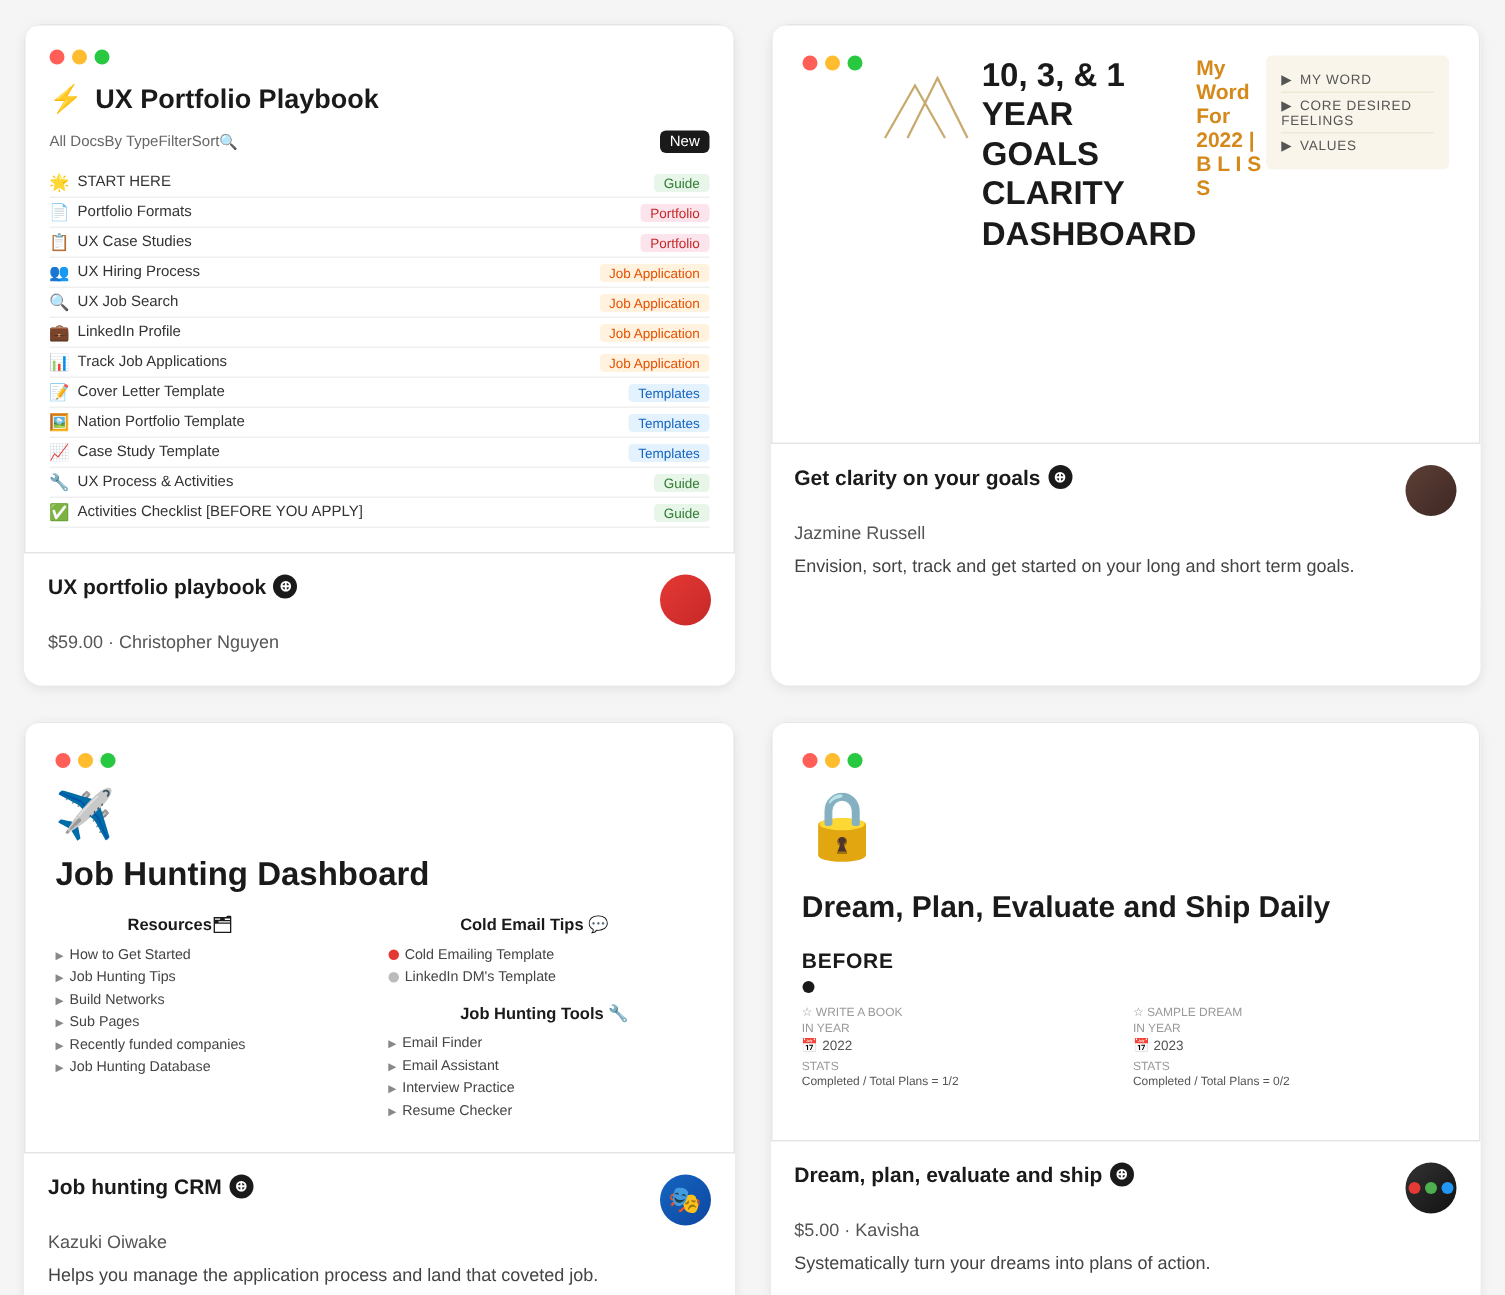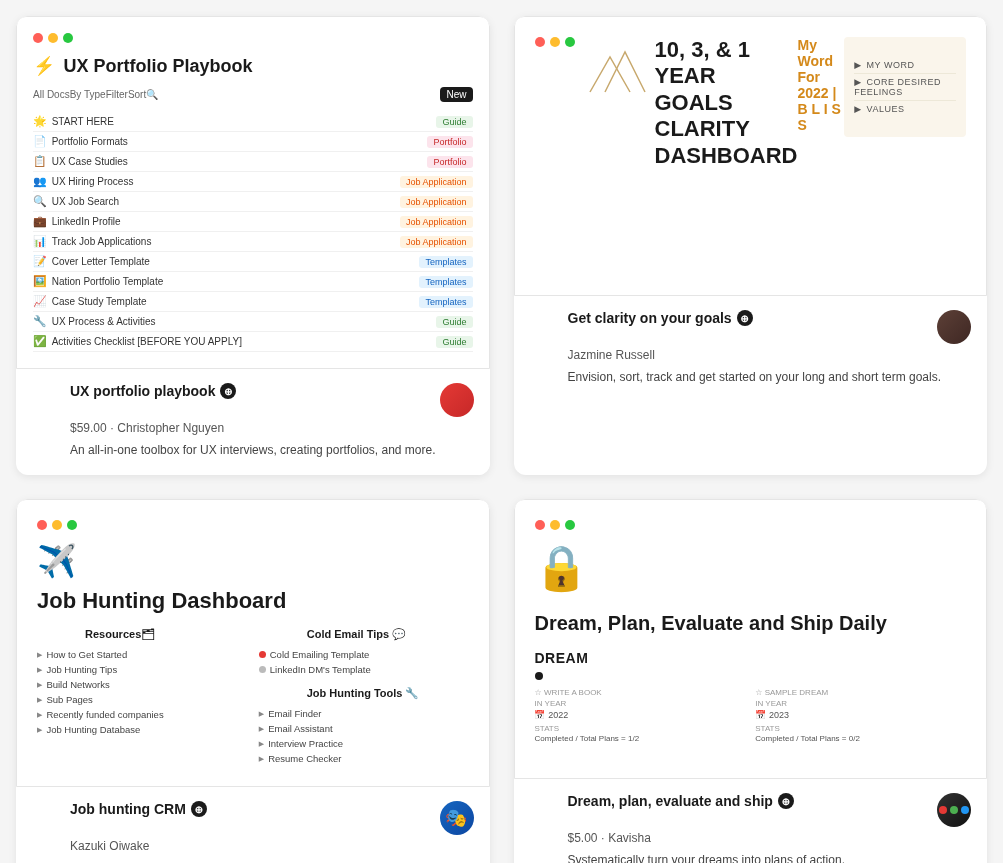--- a/index.html
+++ b/index.html
@@ -117,21 +117,21 @@
     .goals-word {
       color: #d4891a;
       font-size: 14px;
       font-weight: 600;
       margin-bottom: 10px;
     }
     .goals-section {
       background: #faf5eb;
       border-radius: 4px;
       width: 100%;
-      padding: 20px 10px;
+      padding: 8px 10px;
     }
     .goals-section-row {
       font-size: 9px;
       color: #555;
       padding: 3px 0;
       border-bottom: 1px solid #ede8d8;
       text-transform: uppercase;
       letter-spacing: 0.5px;
     }
     .goals-section-row:last-child { border-bottom: none; }
@@ -212,21 +212,20 @@
     }
     .dream-item-label { font-size: 8px; color: #999; margin-bottom: 2px; text-transform: uppercase; }
     .dream-item-val { font-size: 9px; color: #555; margin-bottom: 4px; }
     .dream-stats-label { font-size: 8px; color: #999; text-transform: uppercase; margin-bottom: 1px; }
     .dream-stats-val { font-size: 8px; color: #555; }
 
     
     .card-info {
       padding: 14px 16px 16px;
       background: #fff;
-      margin-left: 38px;
     }
     .card-info-header {
       display: flex;
       justify-content: space-between;
       align-items: flex-start;
       margin-bottom: 4px;
     }
     .card-info-title {
       font-size: 14px;
       font-weight: 600;
@@ -400,21 +399,20 @@
     </div>
     <div class="card-info">
       <div class="card-info-header">
         <div class="card-info-title">
           <span>UX portfolio playbook</span>
           <span class="info-icon">⊕</span>
         </div>
         <div class="avatar avatar-ux"></div>
       </div>
       <div class="card-price">$59.00 · Christopher Nguyen</div>
-      <div class="card-desc">An all-in-one toolbox for UX interviews, creating portfolios, and more.</div>
     </div>
   </div>
 
   <div class="card">
     <div class="card-preview goals-preview">
       <div class="window-dots">
         <div class="dot dot-red"></div>
         <div class="dot dot-yellow"></div>
         <div class="dot dot-green"></div>
       </div>
@@ -505,21 +503,21 @@
   <div class="card">
     <div class="card-preview dream-preview">
       <div class="window-dots">
         <div class="dot dot-red"></div>
         <div class="dot dot-yellow"></div>
         <div class="dot dot-green"></div>
       </div>
 
       <div style="font-size: 44px; margin-bottom: 16px; color: #555;">🔒</div>
       <div class="dream-title">Dream, Plan, Evaluate and Ship Daily</div>
-      <div class="dream-section-title">DREAM</div>
+      <div class="dream-section-title">BEFORE</div>
       <div class="dream-dot"></div>
       <div class="dream-grid">
         <div>
           <div class="dream-item-label">☆ <span>Write a book</span></div>
           <div class="dream-item-label">IN YEAR</div>
           <div class="dream-item-val">📅 <span>2022</span></div>
           <div class="dream-stats-label">STATS</div>
           <div class="dream-stats-val">Completed / Total Plans = 1/2</div>
         </div>
         <div>

